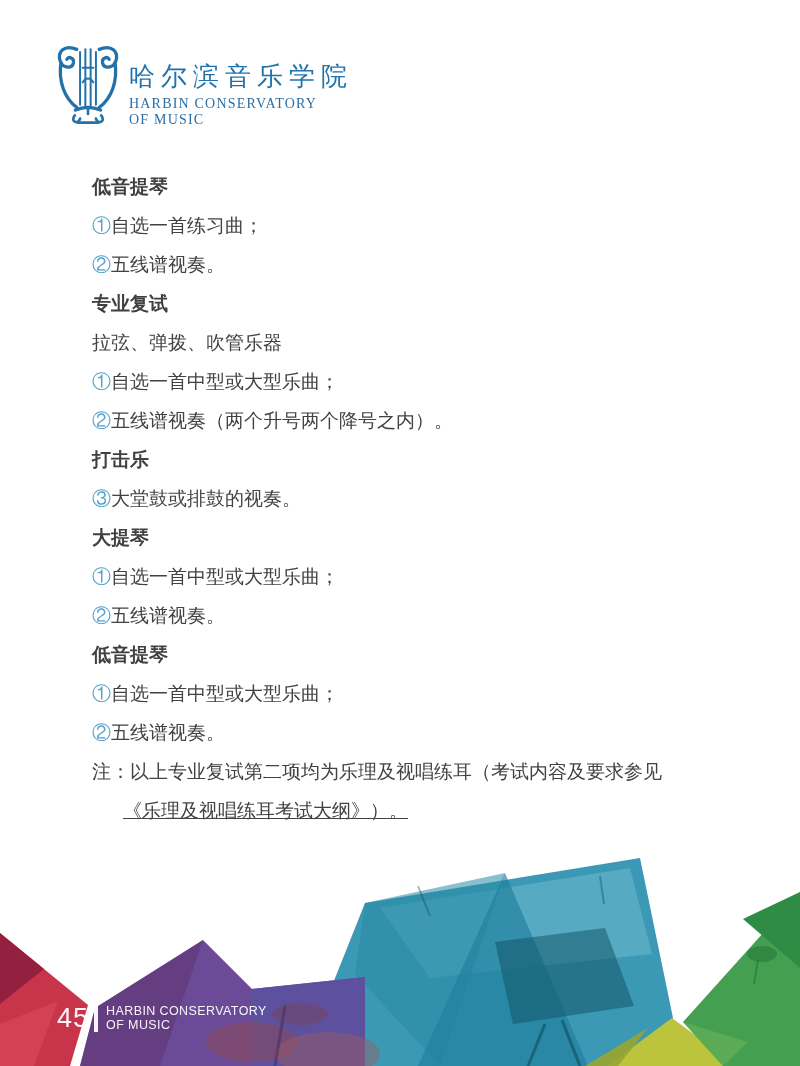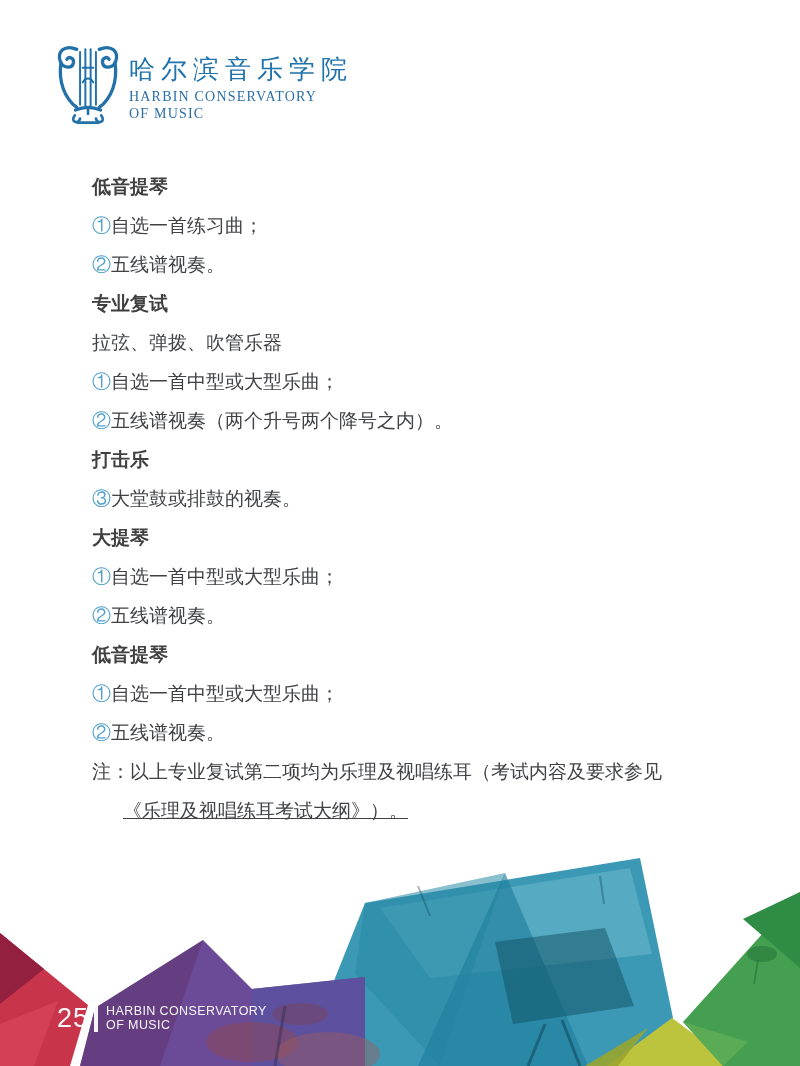--- a/index.html
+++ b/index.html
@@ -1,21 +1,21 @@
 <!DOCTYPE html>
 <html><head>
 <meta charset="utf-8">
 <style>
   html,body{margin:0;padding:0;background:#ffffff;}
   .page{
     position:relative;width:800px;height:1066px;background:#ffffff;overflow:hidden;
     font-family:"Liberation Sans",sans-serif;
   }
   
-  .logo-block{position:absolute;left:55px;top:42px;display:flex;align-items:center;}
+  .logo-block{position:absolute;left:55px;top:42px;display:flex;align-items:flex-end;}
   .lyre{width:66px;height:86px;flex:0 0 auto;}
   .logo-text{margin-left:8px;padding-top:8px;}
   .logo-cn{
     font-family:"DejaVu Serif",serif;
     font-size:26px;color:#2173ab;letter-spacing:6px;line-height:1;white-space:nowrap;
   }
   .logo-en{
     font-family:"Liberation Serif",serif;
     font-size:14px;color:#2b6ea6;letter-spacing:1.2px;line-height:1.15;margin-top:7px;
   }
@@ -114,21 +114,21 @@
     <polygon points="585,210 648,172 618,210" fill="#9aa52f" opacity="0.9"></polygon>
 
     <polygon points="683,166 800,36 800,210 723,210" fill="#44a050"></polygon>
     <polygon points="743,63 800,36 800,112" fill="#2e8c45"></polygon>
     <polygon points="683,166 748,186 723,210" fill="#61ae58" opacity="0.8"></polygon>
     <ellipse cx="762" cy="98" rx="15" ry="8" fill="#1f6e35" opacity="0.5"></ellipse>
     <line x1="758" y1="104" x2="754" y2="128" stroke="#1f6e35" stroke-width="2" opacity="0.5"></line>
   </svg>
 
   <div class="footer-brand">
-    <span class="footer-pagenum">25</span>
+    <span class="footer-pagenum">45</span>
     <span class="footer-bar"></span>
     <span class="footer-en">
       <div>HARBIN CONSERVATORY</div>
       <div>OF MUSIC</div>
     </span>
   </div>
 
 </div>
 
 </body></html>

